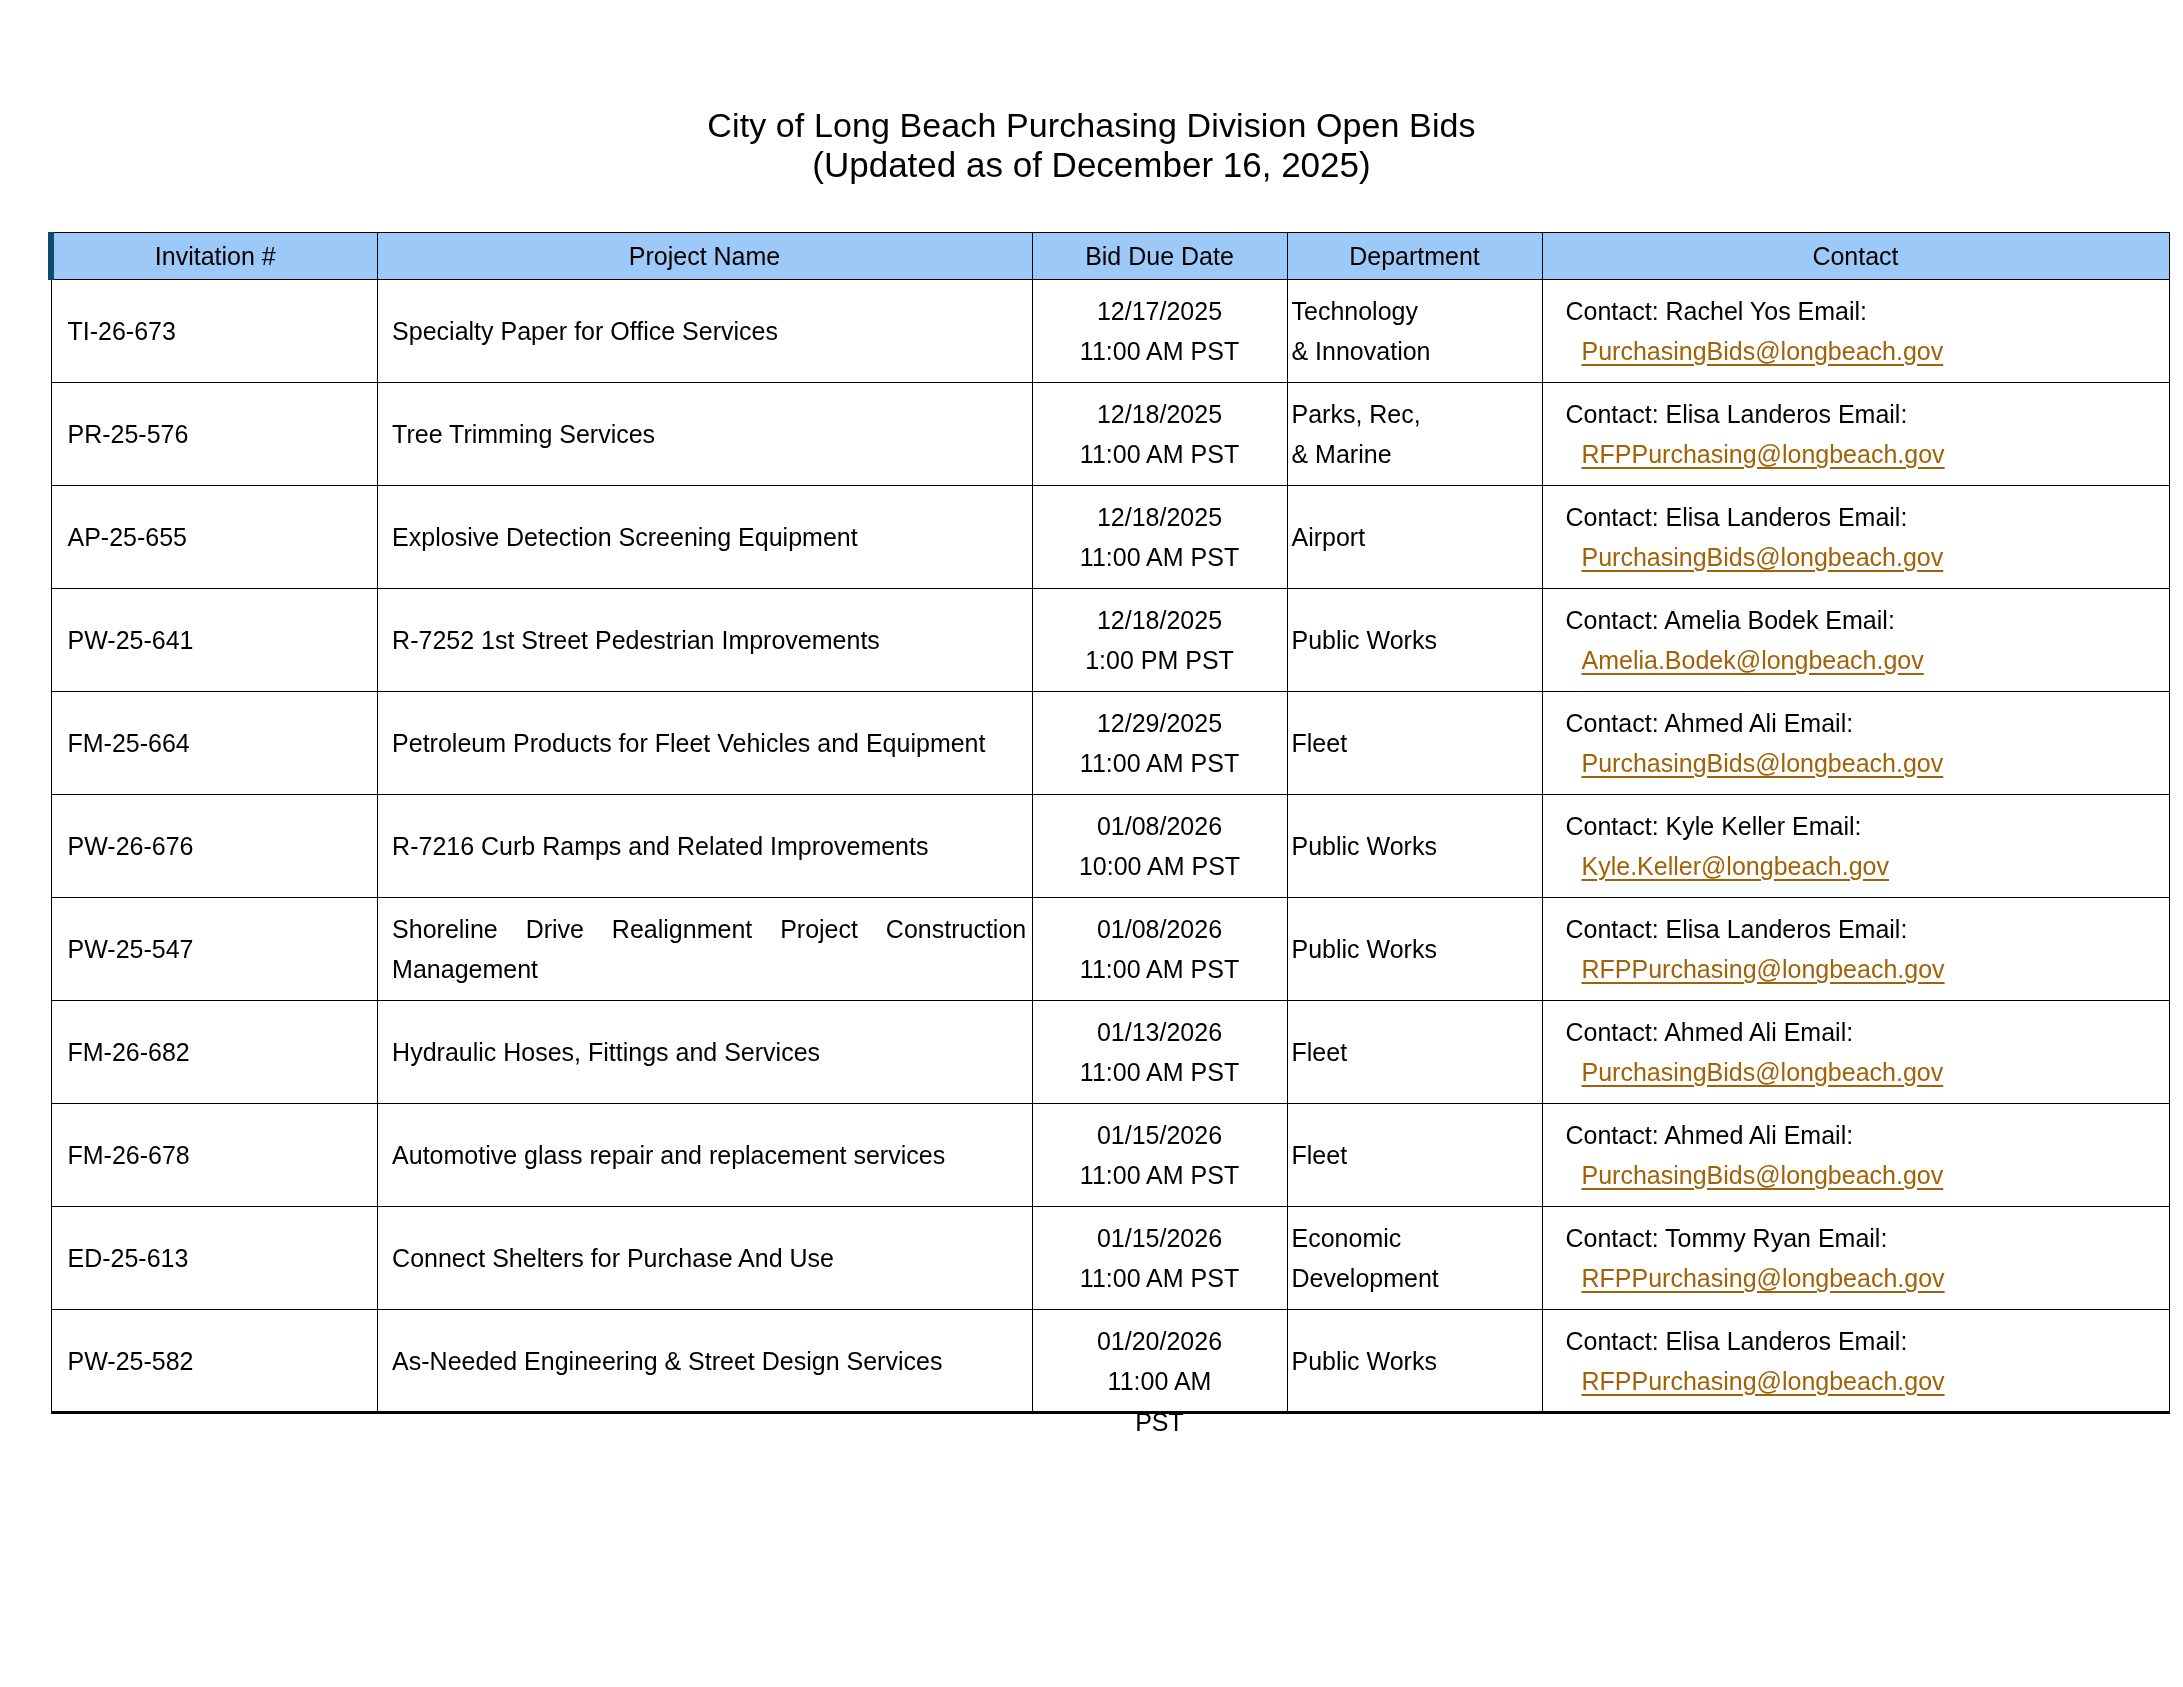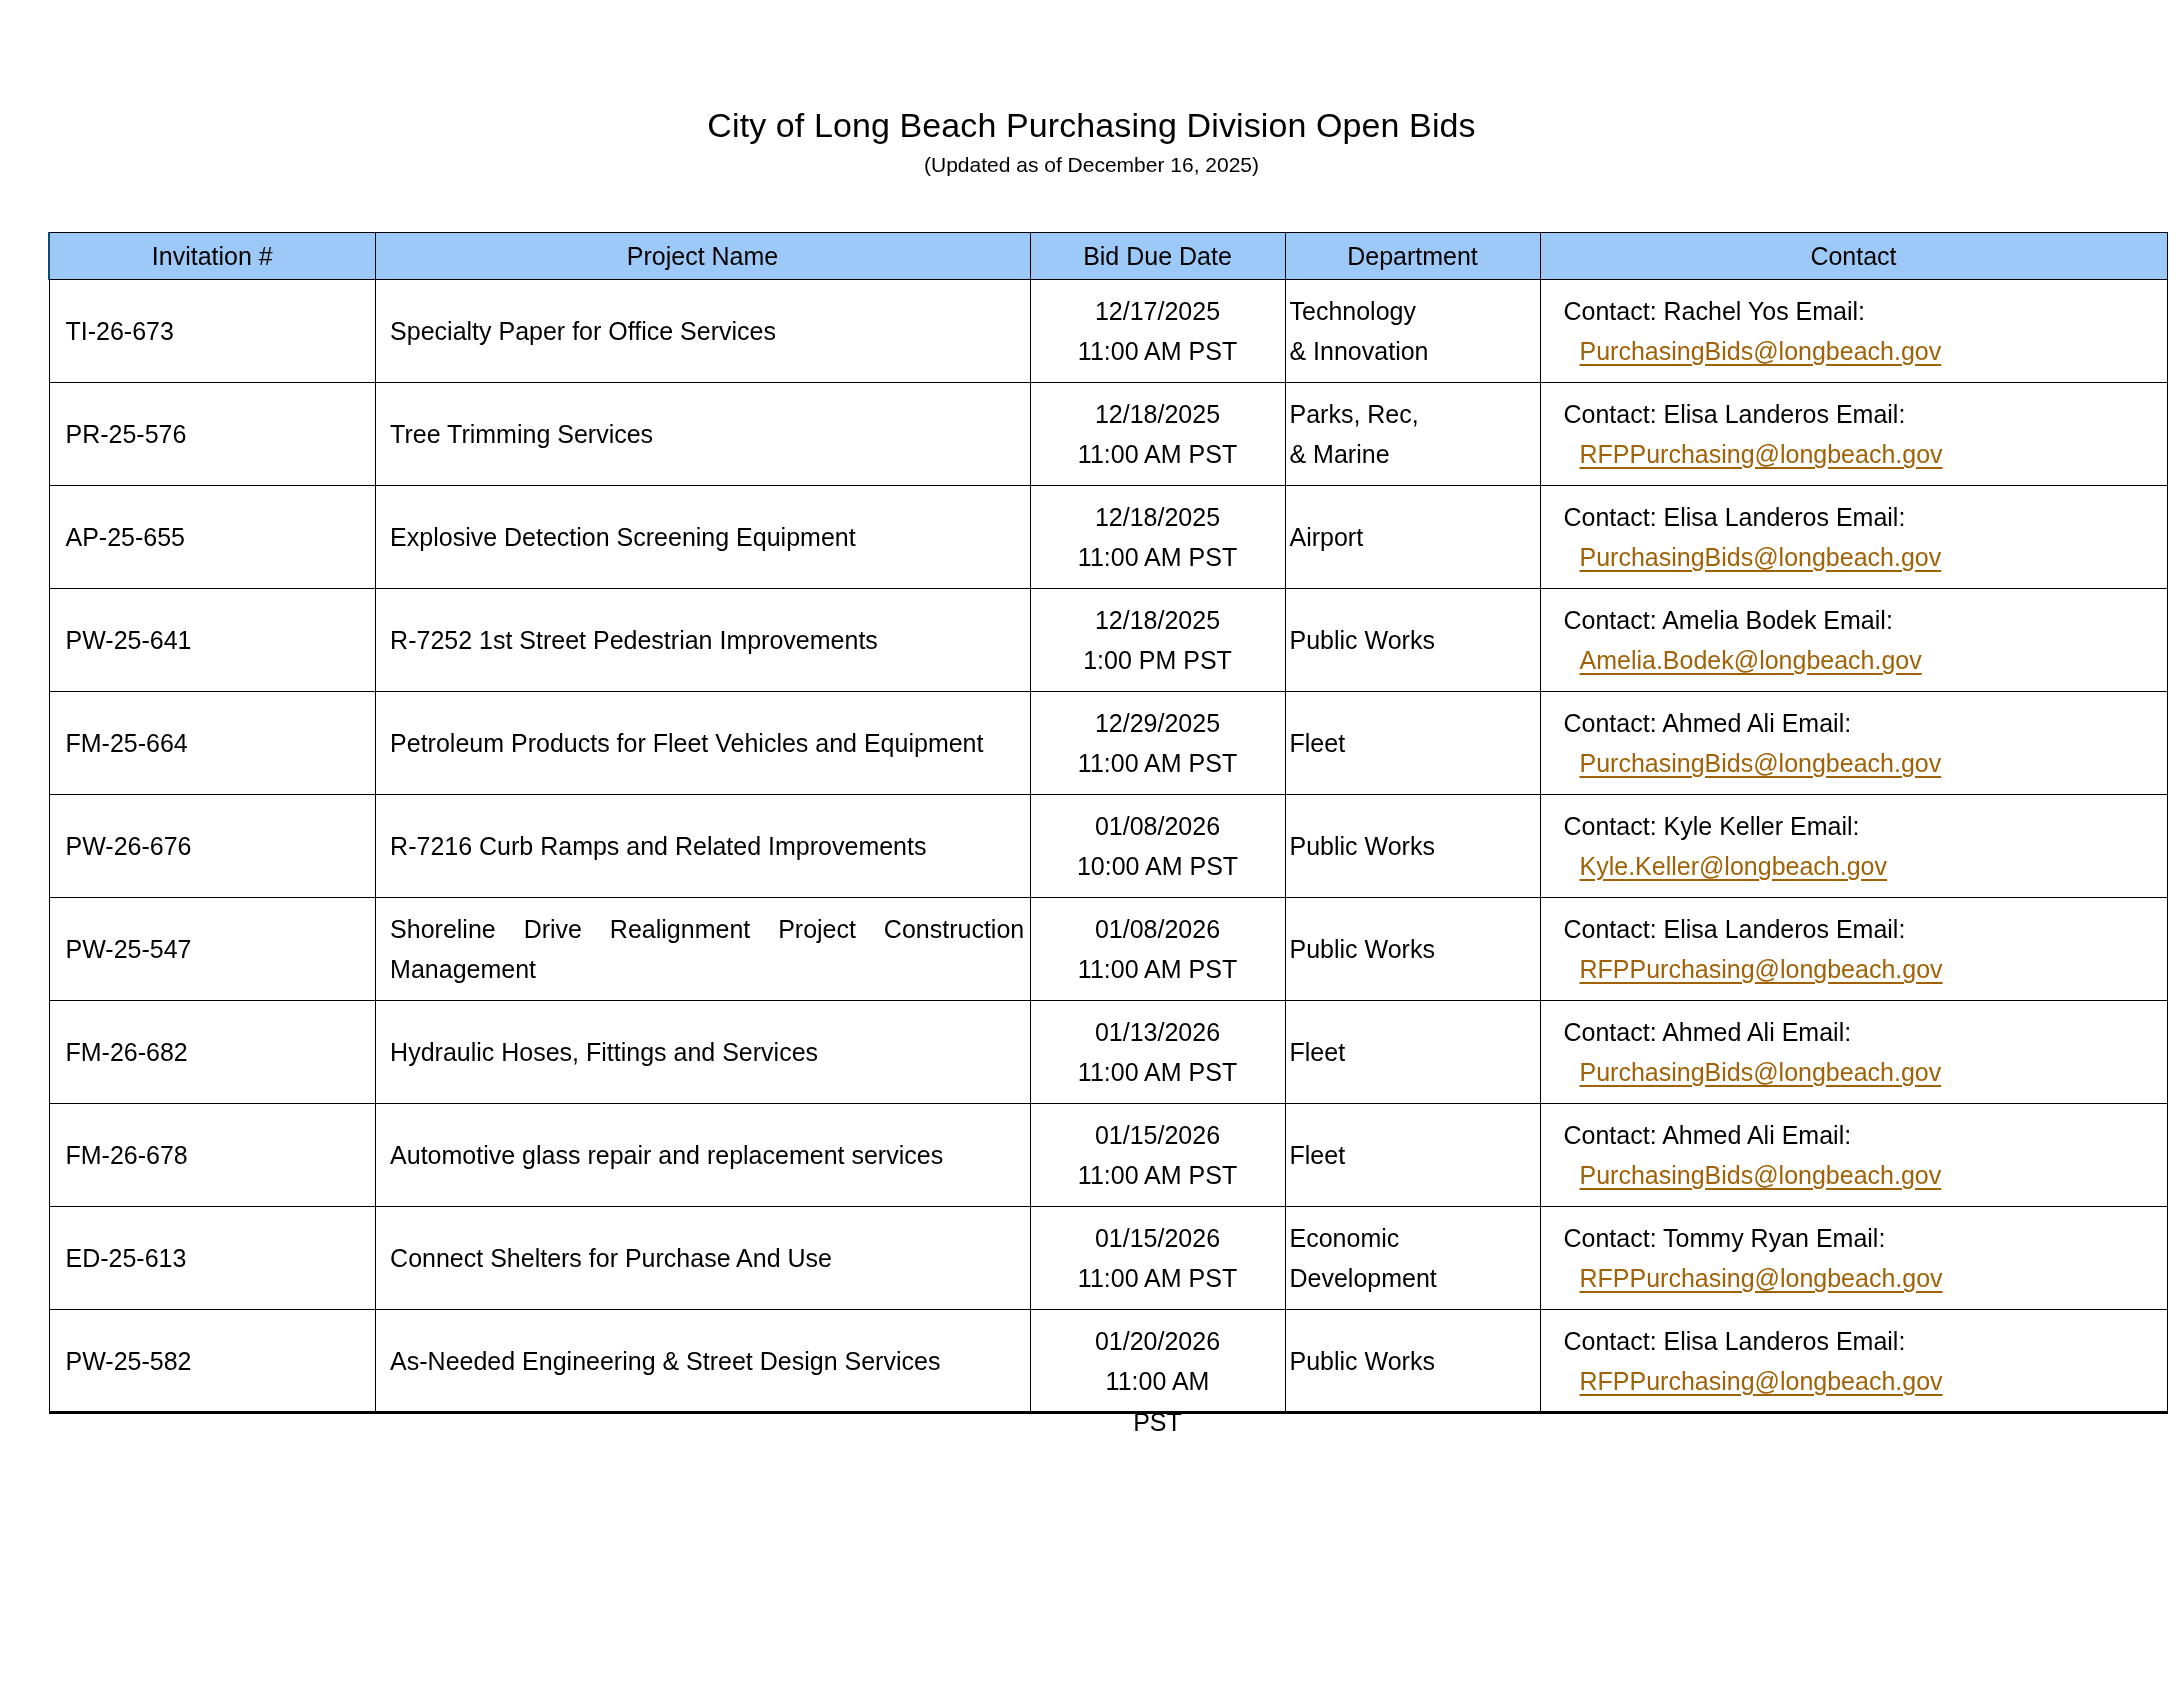--- a/index.html
+++ b/index.html
@@ -29,21 +29,21 @@
     width: 2183px;
     text-align: center;
   }
   .doc-title {
     font-size: 34px;
     line-height: 41px;
     font-weight: 400;
     letter-spacing: 0.1px;
   }
   .doc-subtitle {
-    font-size: 21px;
+    font-size: 35px;
     line-height: 36px;
     font-weight: 400;
     margin-top: 1.3px;
   }
 
   
   .bids-table {
     position: absolute;
     left: 48px;
     top: 232px;
@@ -107,21 +107,21 @@
   }
   tr.last-row td.due .overflow-tail {
     position: absolute;
     left: 0;
     right: 0;
     top: 81px;
     text-align: center;
     white-space: nowrap;
   }
   tbody tr:last-child td { border-bottom: 3.3px solid #000000; }
-  thead th:first-child { border-left: 2px solid #0c4a6e; }
+  thead th:first-child { border-left: 6px solid #0c4a6e; }
 </style>
 </head>
 <body>
 
 <div class="page">
 
   <div class="title-block">
     <div class="doc-title">City of Long Beach Purchasing Division Open Bids</div>
     <div class="doc-subtitle">(Updated as of December 16, 2025)</div>
   </div>

